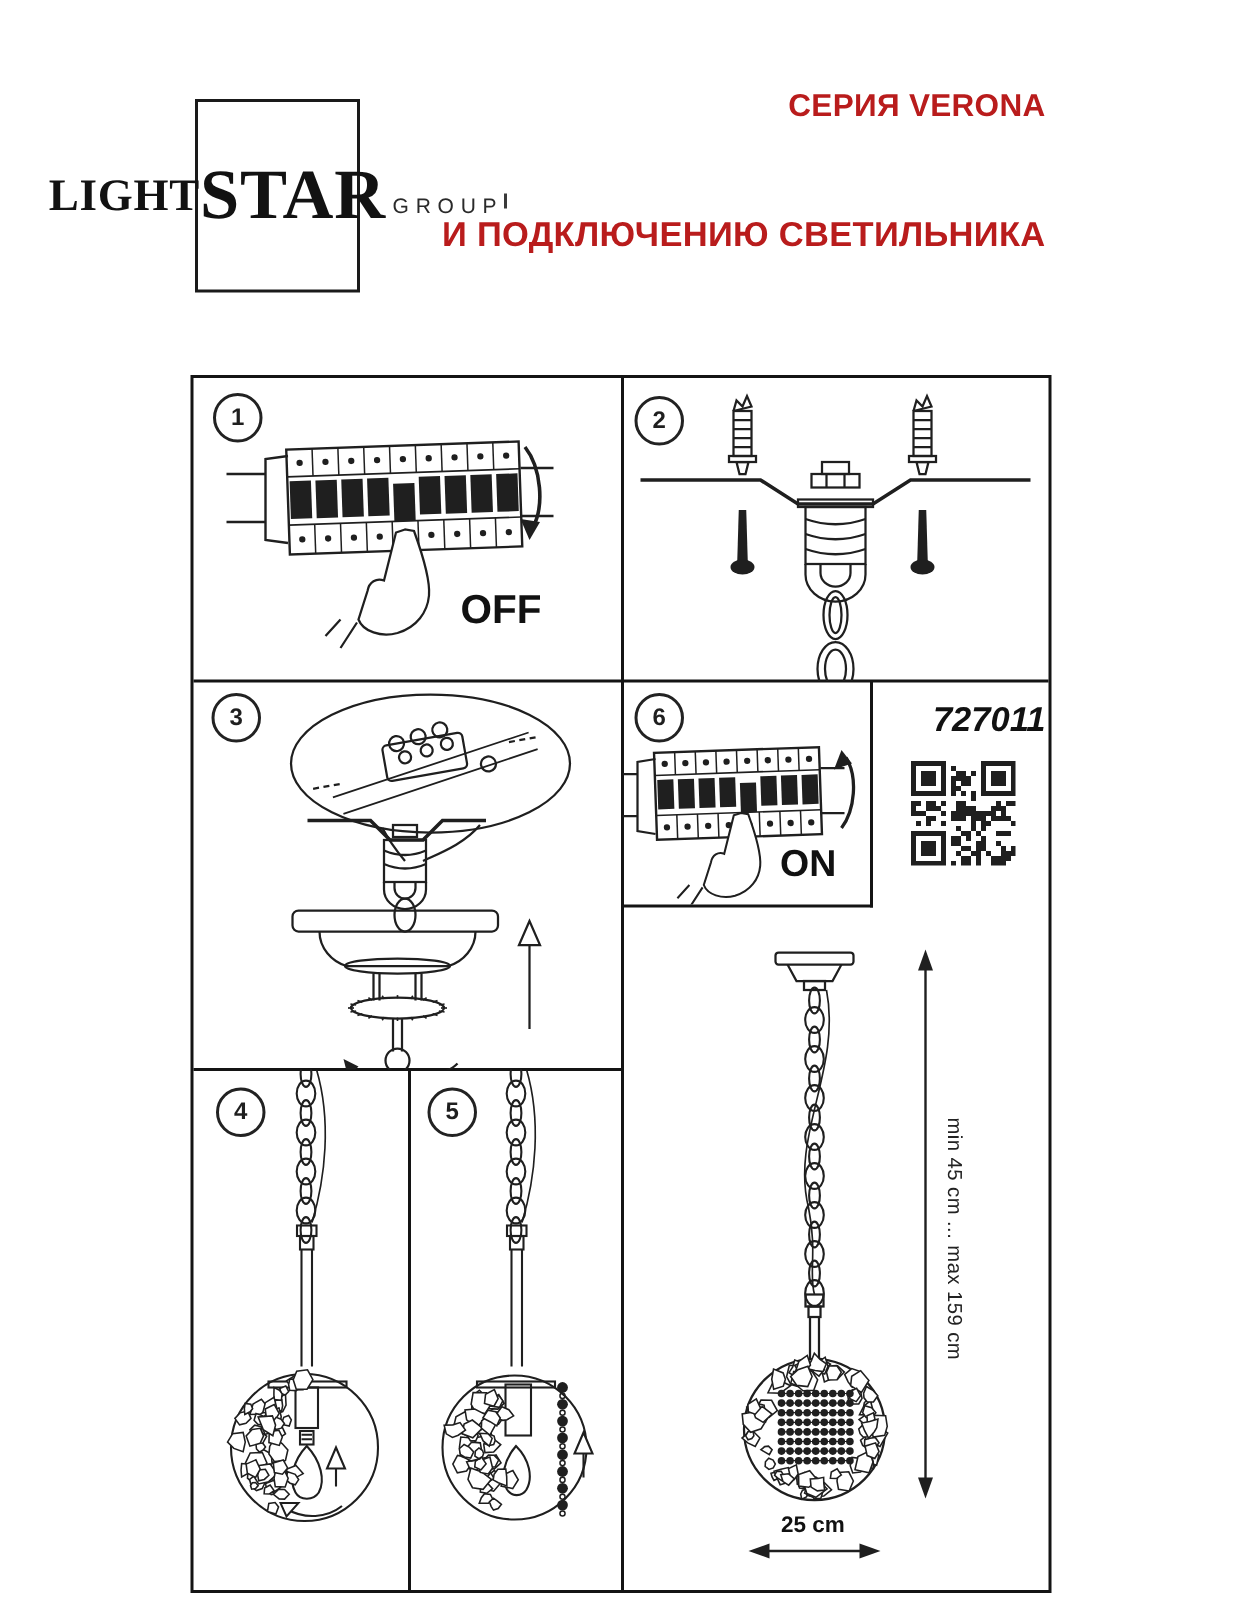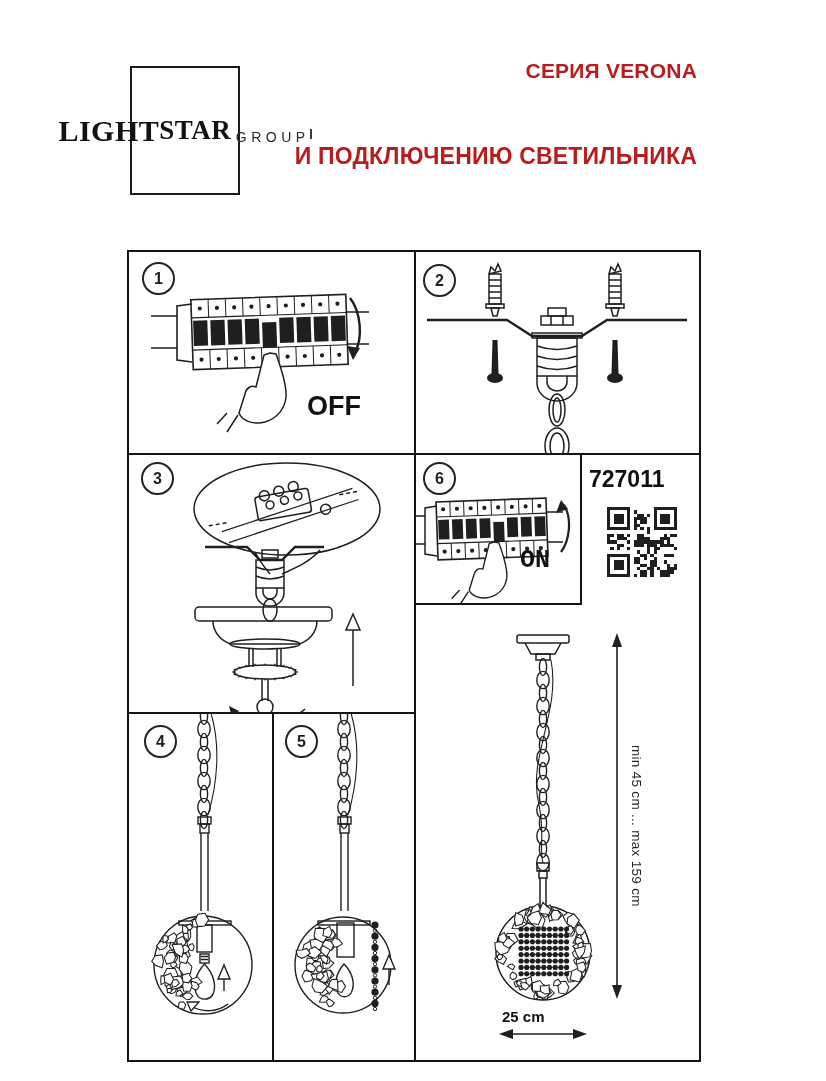--- a/index.html
+++ b/index.html
@@ -3,21 +3,21 @@
 <meta charset="utf-8">
 <style>
   html,body{margin:0;padding:0;background:#fff;}
   .page{position:relative;width:826px;height:1081px;background:#ffffff;
         font-family:"Liberation Sans",sans-serif;color:#1f1f1f;overflow:hidden;}
   
   .logo-box{position:absolute;left:130px;top:66px;width:106px;height:125px;
             border:2px solid #1a1a1a;display:flex;flex-direction:row;align-items:center;
             justify-content:center;background:#fff;}
   .logo-light{font-family:"Liberation Serif",serif;font-weight:bold;font-size:30px;line-height:26px;letter-spacing:.5px;color:#121212;}
-  .logo-star{font-family:"Liberation Serif",serif;font-weight:bold;font-size:27px;line-height:31px;letter-spacing:.5px;color:#121212;}
+  .logo-star{font-family:"Liberation Serif",serif;font-weight:bold;font-size:47px;line-height:31px;letter-spacing:.5px;color:#121212;}
   .logo-group{font-size:14px;letter-spacing:4.5px;text-indent:4.5px;color:#2a2a2a;margin-top:12px;}
   .flag{width:88px;height:8px;border:1px solid #3a3a3a;display:flex;margin-top:6px;}
   .flag span{height:100%;}
   .hdr{position:absolute;right:129px;text-align:right;font-weight:bold;color:#b91c1c;}
   .hdr-top{top:55px;font-size:21px;line-height:32px;letter-spacing:.2px;}
   .hdr-title{top:143px;font-size:23px;line-height:27.5px;letter-spacing:.2px;}
   
   .grid{position:absolute;left:127px;top:250px;width:570px;height:808px;border:2px solid #141414;background:#fff;}
   .vline,.hline{position:absolute;background:#141414;}
   .panel6-box{position:absolute;left:286px;top:202px;width:167px;height:151px;
@@ -62,24 +62,24 @@
     <div class="panel6-box"></div>
 
     <div class="num" style="left:13px;top:10px;">1</div>
     <div class="num" style="left:294px;top:12px;">2</div>
     <div class="num" style="left:12px;top:210px;">3</div>
     <div class="num" style="left:294px;top:210px;">6</div>
     <div class="num" style="left:15px;top:473px;">4</div>
     <div class="num" style="left:156px;top:473px;">5</div>
 
     <div class="lbl" style="left:178px;top:139px;font-size:27px;">OFF</div>
-    <div class="lbl" style="left:391px;top:294px;font-size:25px;font-family:Liberation Mono, monospace;">ON</div>
-    <div class="lbl" style="left:460px;top:214px;width:108px;text-align:left;font-size:23px;">727011</div>
+    <div class="lbl" style="left:391px;top:310px;font-size:25px;">ON</div>
+    <div class="lbl" style="left:460px;top:214px;width:108px;text-align:right;font-size:23px;font-style:italic;">727011</div>
     <div class="minmax" style="left:500px;top:493px;height:145px;">min 45 cm ... max 159 cm</div>
-    <div class="lbl" style="left:373px;top:756px;width:80px;font-size:15px;font-weight:600;">25 cm</div>
+    <div class="lbl" style="left:373px;top:756px;width:80px;text-align:center;font-size:15px;font-weight:600;">25 cm</div>
 
     <div class="qr-wrap" style="left:478px;top:255px;width:70px;height:70px;" id="qr"><svg width="70" height="70" viewBox="0 0 21 21" shape-rendering="crispEdges">
           <rect x="0" y="0" width="7" height="7" fill="#1f1f1f"></rect>
           <rect x="1" y="1" width="5" height="5" fill="#fff"></rect>
           <rect x="2" y="2" width="3" height="3" fill="#1f1f1f"></rect>
           <rect x="14" y="0" width="7" height="7" fill="#1f1f1f"></rect>
           <rect x="15" y="1" width="5" height="5" fill="#fff"></rect>
           <rect x="16" y="2" width="3" height="3" fill="#1f1f1f"></rect>
           <rect x="0" y="14" width="7" height="7" fill="#1f1f1f"></rect>
           <rect x="1" y="15" width="5" height="5" fill="#fff"></rect>

